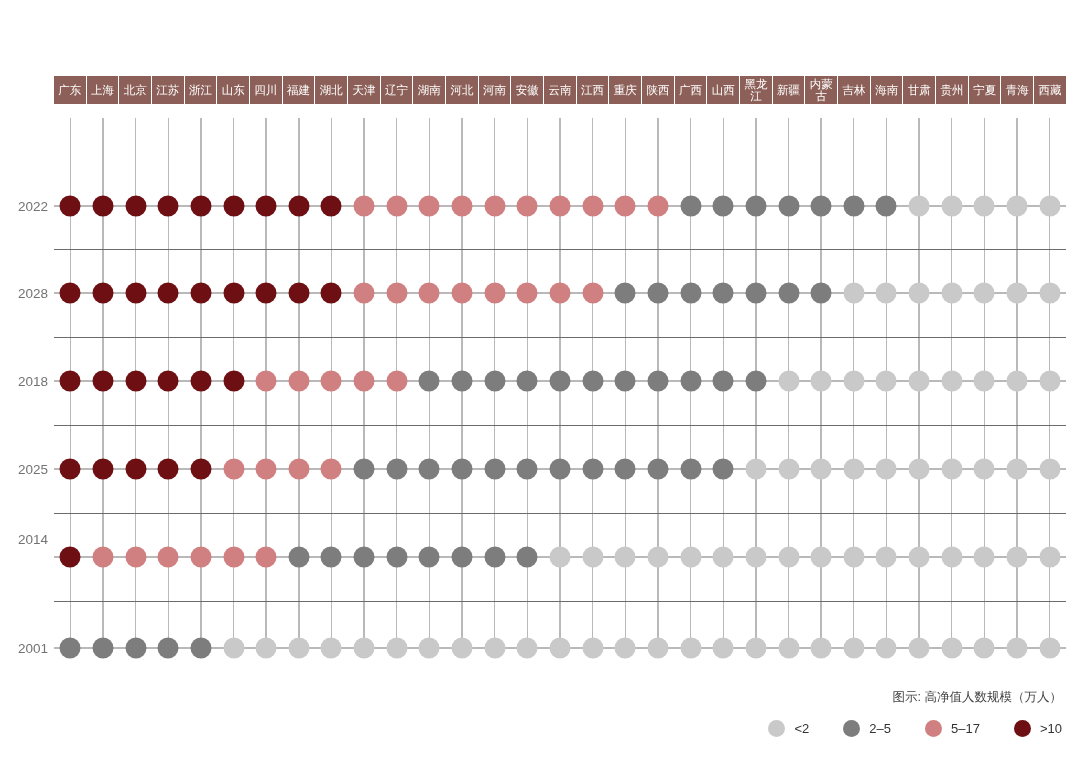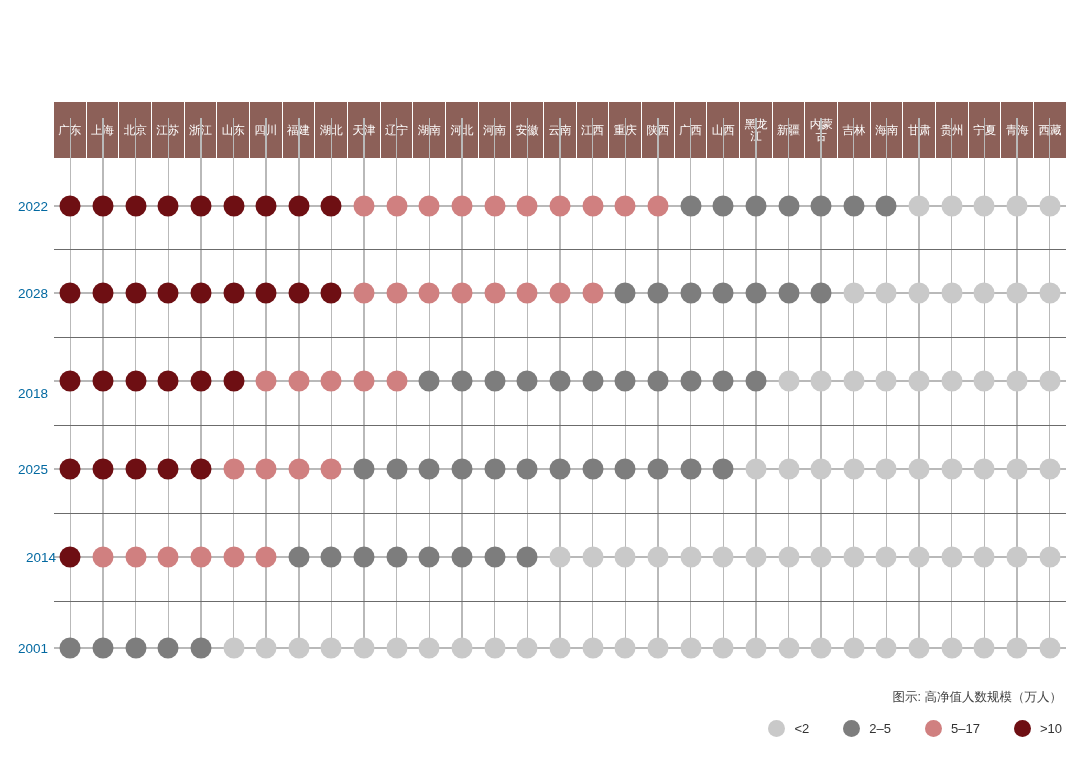--- a/index.html
+++ b/index.html
@@ -34,23 +34,22 @@
     top: 76px;
     width: 1012px;
     height: 572px;
   }
 
   
   #header-band {
     position: absolute;
     left: 0; top: 0;
     width: 1012px;
-    height: 56px;
+    height: 28px;
     display: flex;
-    margin-top: 26px;
   }
   .col-head {
     flex: 1 1 0;
     background: #8c6058;
     border-right: 1px solid #ffffff;
     color: #ffffff;
     font-size: 11.5px;
     line-height: 1.05;
     display: flex;
     align-items: center;
@@ -99,21 +98,21 @@
     transform: translate(-50%, -50%);
   }
 
   
   .year-label {
     position: absolute;
     left: 0;
     width: 48px;
     text-align: right;
     font-size: 13.5px;
-    color: #0369a1;
+    color: #737373;
     transform: translateY(-50%);
   }
 
   
   #legend-caption {
     position: absolute;
     right: 18px;
     top: 689px;
     font-size: 12.5px;
     color: #444444;
@@ -401,23 +400,23 @@
         <div class="dot" title="2008 · 贵州 · &lt;2" style="left: 897.742px; top: 572px; background: rgb(201, 201, 201);"></div>
         <div class="dot" title="2008 · 宁夏 · &lt;2" style="left: 930.387px; top: 572px; background: rgb(201, 201, 201);"></div>
         <div class="dot" title="2008 · 青海 · &lt;2" style="left: 963.032px; top: 572px; background: rgb(201, 201, 201);"></div>
         <div class="dot" title="2008 · 西藏 · &lt;2" style="left: 995.677px; top: 572px; background: rgb(201, 201, 201);"></div>
       </div>
   </div>
 
   <div id="years-layer">
       <div class="year-label" style="top: 206px;">2022</div>
       <div class="year-label" style="top: 293px;">2028</div>
-      <div class="year-label" style="top: 393px; text-align: right;">2018</div>
+      <div class="year-label" style="top: 381px; text-align: right;">2018</div>
       <div class="year-label" style="top: 469px;">2025</div>
-      <div class="year-label" style="top: 557px; margin-left: 8px;">2014</div>
+      <div class="year-label" style="top: 539px;">2014</div>
       <div class="year-label" style="top: 648px;">2001</div>
     </div>
 
   <div id="legend-caption">图示: 高净值人数规模（万人）</div>
   <div id="legend-items">
       <div class="legend-item">
         <span class="legend-swatch" style="background: rgb(201, 201, 201);"></span>
         <span class="legend-text">&lt;2</span>
       </div>
       <div class="legend-item">

